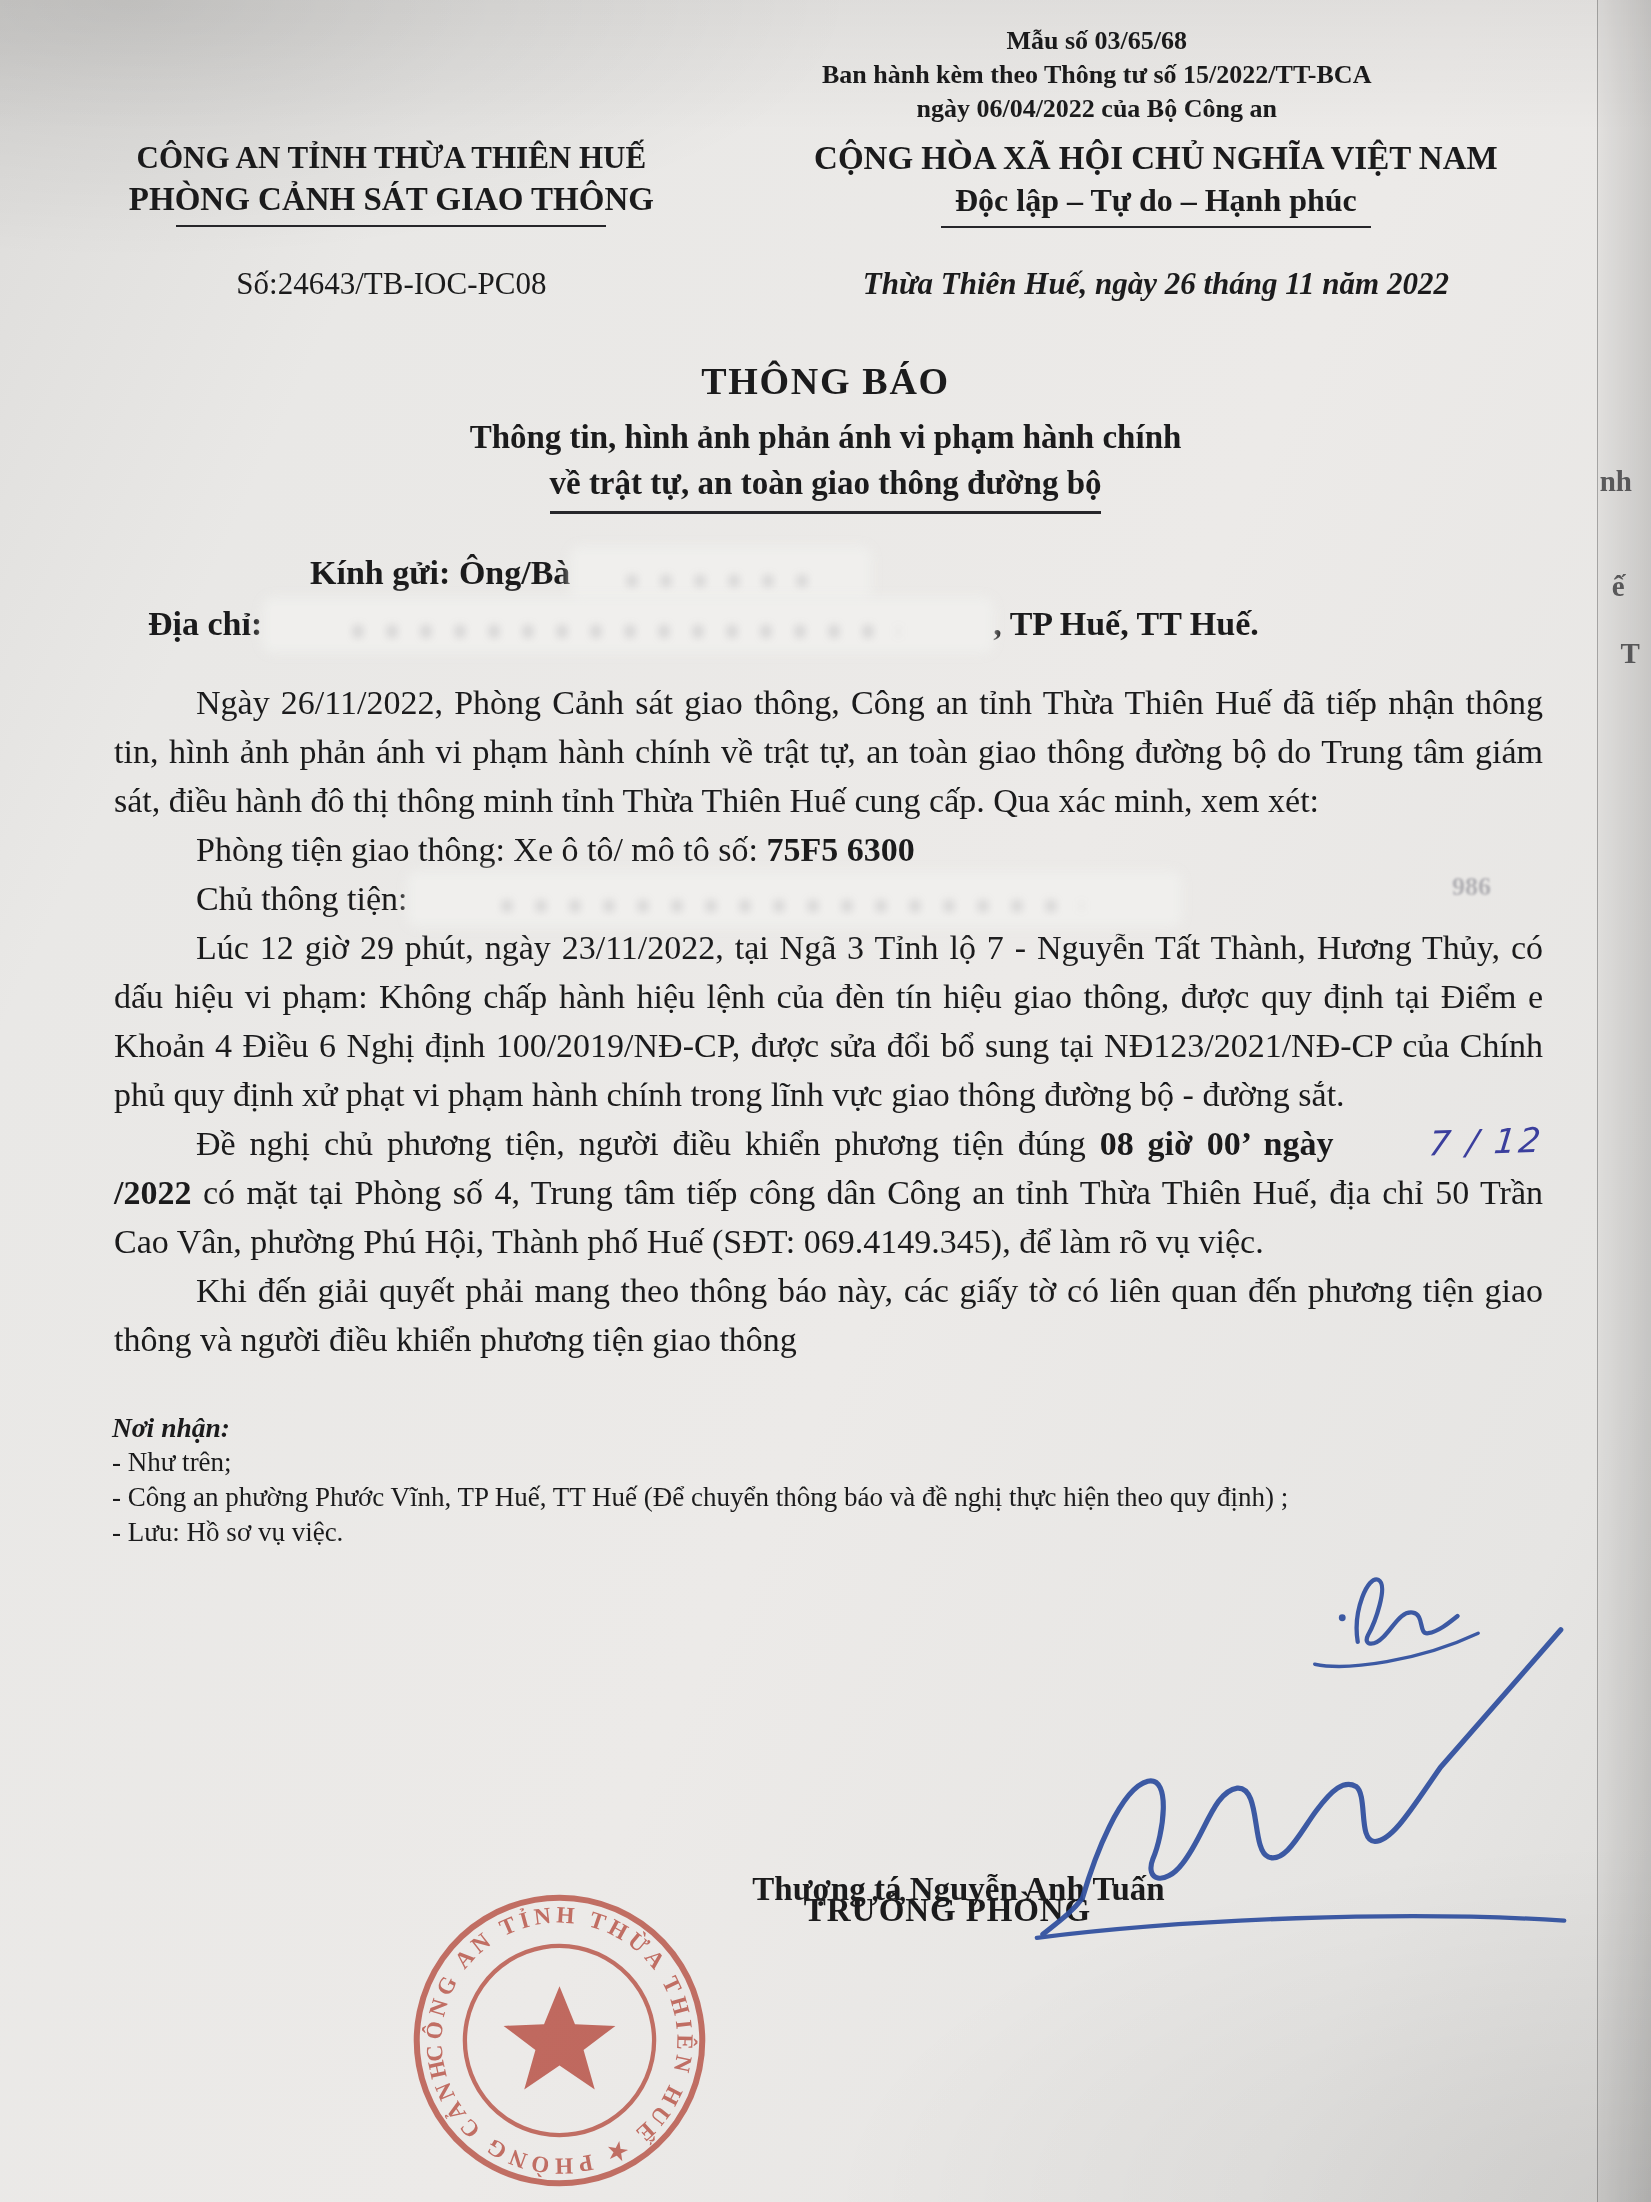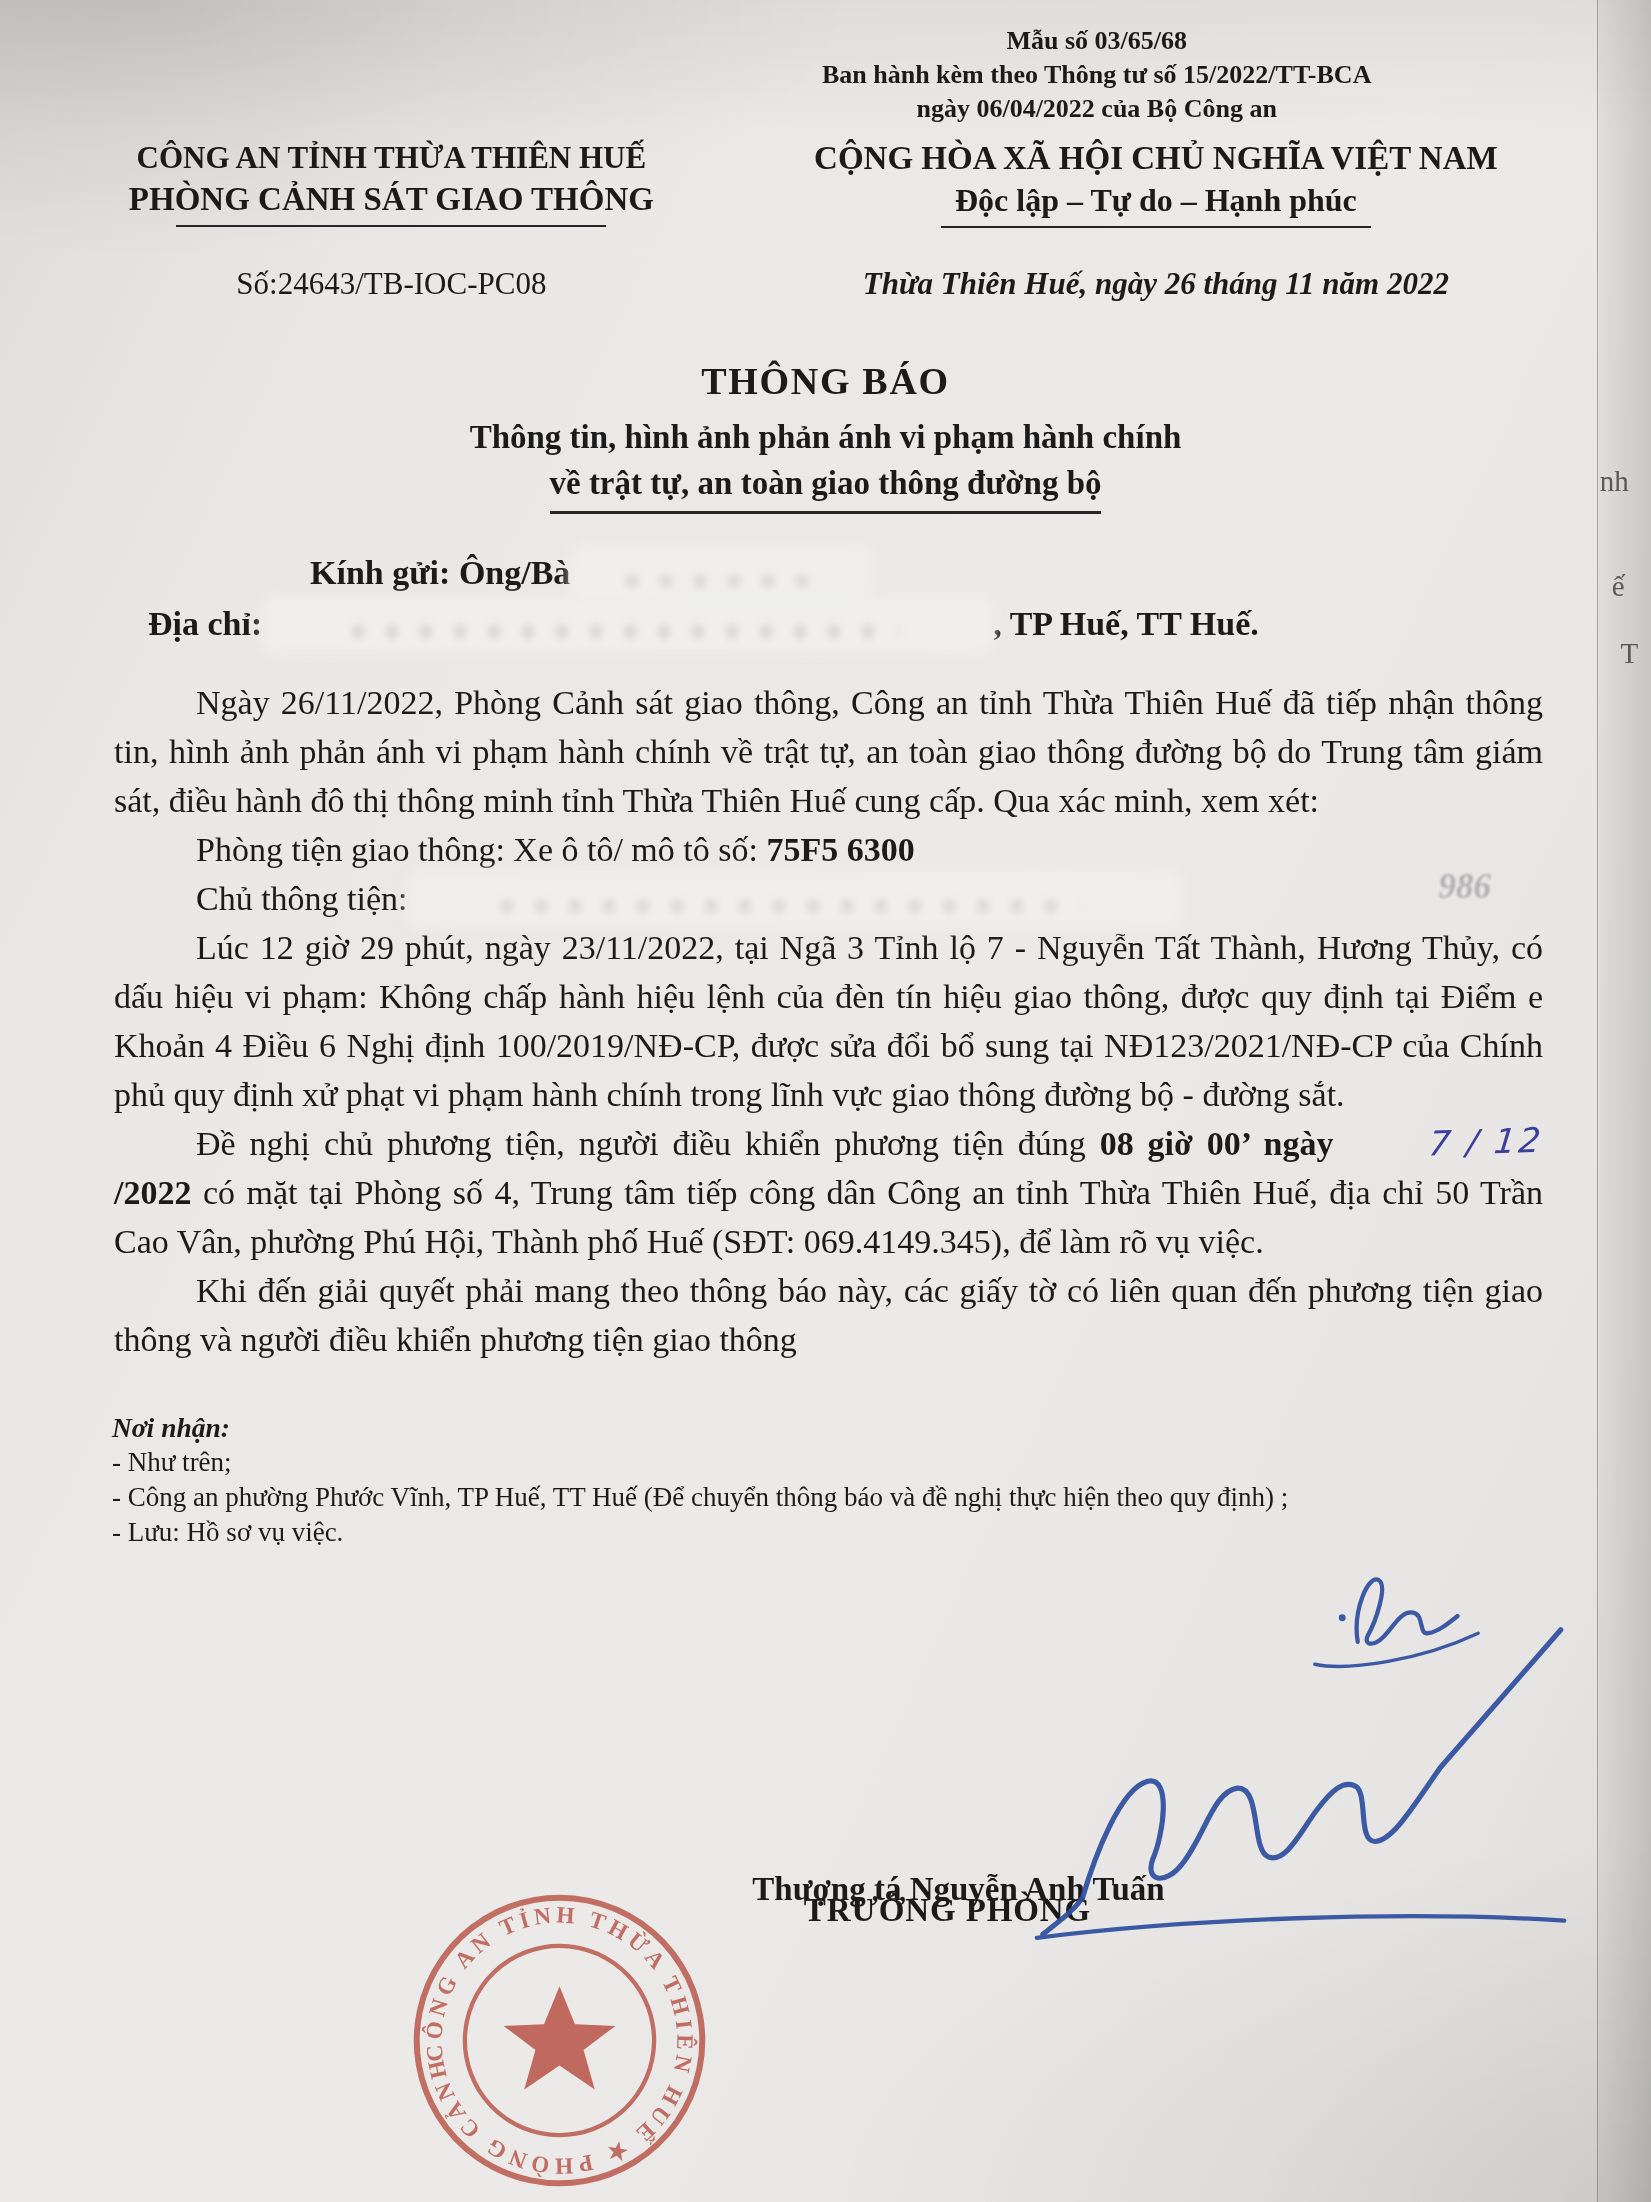--- a/index.html
+++ b/index.html
@@ -8,21 +8,21 @@
     background:linear-gradient(115deg,#dddcda 0%,#e9e8e6 18%,#eceae8 55%,#e6e5e3 85%,#dcdbd9 100%);
     color:#1b1b1c;}
   .page::before{content:"";position:absolute;inset:0;pointer-events:none;
     background:
       radial-gradient(1205px 430px at 8% 0%,rgba(0,0,0,.10),transparent 60%),
       radial-gradient(1377px 602px at 100% 100%,rgba(0,0,0,.08),transparent 60%),
       linear-gradient(180deg,rgba(0,0,0,.05),transparent 6%);}
   .edge-strip{position:absolute;top:0;right:0;width:53px;height:100%;
     background:linear-gradient(90deg,rgba(0,0,0,.04),rgba(0,0,0,.14));
     border-left:0.9px solid rgba(60,60,60,.25);overflow:hidden;}
-  .frag{position:absolute;color:#3a3a3c;font-weight:normal;font-size:29px;opacity:.8;white-space:nowrap;}
+  .frag{position:absolute;color:#3a3a3c;font-weight:bold;font-size:29px;opacity:.8;white-space:nowrap;}
   
   .form-block{margin:24px 52px 0 36%;text-align:center;font-weight:bold;
     font-size:26px;line-height:34px;}
   
   .hdr{display:flex;margin-top:13.8px;padding:0 67px 0 55px;}
   .hdr-left{flex:0 0 44%;text-align:center;}
   .hdr-left .l1{font-size:31px;font-weight:bold;}
   .hdr-left .l2{font-size:33px;font-weight:bold;margin-top:5.2px;}
   .hdr-right{flex:1;text-align:center;}
   .hdr-right .l1{font-size:33px;font-weight:bold;}
@@ -45,21 +45,21 @@
   .redact::after{content:"";position:absolute;left:8%;right:12%;top:55%;height:10.3px;
     background:repeating-linear-gradient(90deg,transparent 0 26px,rgba(110,110,118,.28) 26px 34px);
     filter:blur(4.3px);}
   
   .body{margin-top:34px;padding:0 108px 0 114px;font-size:34px;line-height:49px;
     text-align:justify;}
   .body p{margin:0;text-indent:82px;}
   .iline{padding-left:82px;position:relative;}
   .hand{color:#3b3f9d;font-family:"DejaVu Sans",sans-serif;font-style:italic;
     letter-spacing:2.6px;display:inline-block;transform:skewX(-8deg) rotate(-2deg);font-size:34px;}
-  .ghost{position:absolute;color:rgba(100,100,112,.42);filter:blur(0.9px);font-size:35px;font-weight:bold;font-style:italic;}
+  .ghost{position:absolute;color:rgba(100,100,112,.42);filter:blur(0.9px);font-size:26px;font-weight:bold;}
   
   .footer{display:flex;margin-top:46px;padding:0 83px 0 112px;flex-direction:column;}
   .f-left{flex:0 0 482px;font-size:27px;line-height:35px;}
   .f-left .nn{font-weight:bold;font-style:italic;font-size:27.5px;}
   .f-right{flex:1;position:relative;height:379px;}
   .f-right .sig-title{font-size:33px;font-weight:bold;text-align:center;padding-left:215px;letter-spacing:0.9px;}
   .f-right .sig-name{position:absolute;bottom:20.6px;width:100%;text-align:center;
     padding-left:237px;box-sizing:border-box;font-size:33px;font-weight:bold;}
   .seal{position:absolute;left:297px;top:-1.7px;width:301px;height:301px;opacity:.88;
     mix-blend-mode:multiply;}

